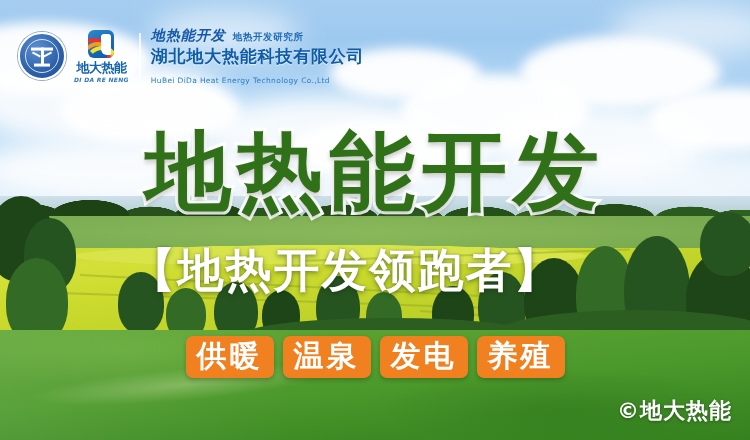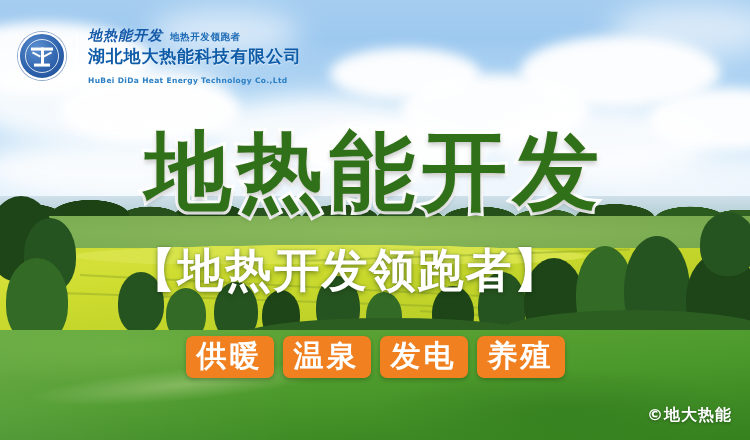--- a/index.html
+++ b/index.html
@@ -181,21 +181,21 @@
     font-size:14px; font-weight:bold; color:#1458a8; font-style:italic;
     letter-spacing:1px;
   }
   .org-inst { font-size:9.5px; color:#1d6bb5; letter-spacing:.6px; font-weight:bold; }
   .org-co {
     font-size:17px; font-weight:bold; color:#0e5ba8; letter-spacing:.8px;
     white-space:nowrap; margin-top:0;
     text-shadow:0 1px 1px rgba(255,255,255,.7);
   }
   .org-en {
-    font-size:7.5px; font-weight:bold; color:#2a7ec4; letter-spacing:.35px;
+    font-size:7.5px; font-weight:normal; color:#2a7ec4; letter-spacing:.35px;
     white-space:nowrap; margin-top:8px;
   }
 
   
   .headline {
     position:absolute; left:0; top:128px; width:750px;
     text-align:center;
     font-size:86px; font-weight:bold; line-height:1;
     letter-spacing:6px;
     color:#2f7019;
@@ -222,21 +222,21 @@
     border-radius:7px;
     padding:3px 11px 5px;
     font-size:30px; font-weight:bold; line-height:1.12;
     color:#ffffff; letter-spacing:3px;
     box-shadow:0 2px 4px rgba(0,0,0,.22);
   }
 
   
   .watermark {
     position:absolute; right:18px; bottom:14px;
-    font-size:16px; font-weight:bold; color:#ffffff;
+    font-size:22px; font-weight:bold; color:#ffffff;
     letter-spacing:1px;
     text-shadow:0 1px 3px rgba(0,0,0,.35);
     white-space:nowrap;
   }
 </style>
 </head>
 <body>
 
 <div id="banner">
 
@@ -298,27 +298,37 @@
     <div class="seal">
       <div class="seal-glyph">
         <i class="h1"></i>
           <i class="v1"></i>
           <i class="h2"></i>
           <i class="d1"></i>
           <i class="d2"></i>
       </div>
     </div>
 
+    <div class="brandmark">
+      <div class="bm-tile">
+        <span class="rb rb1"></span>
+          <span class="rb rb2"></span>
+          <span class="rb rb3"></span>
+        <span class="wf"></span>
+      </div>
+      <div class="bm-cn">地大热能</div>
+      <div class="bm-en">DI DA RE NENG</div>
+    </div>
 
     <div class="vdiv"></div>
 
     <div class="org">
       <div class="org-row1">
         <span class="org-uni">地热能开发</span>
-        <span class="org-inst">地热开发领跑者</span>
+        <span class="org-inst">地热开发研究所</span>
       </div>
       <div class="org-co">湖北地大热能科技有限公司</div>
       <div class="org-en">HuBei DiDa Heat Energy Technology Co.,Ltd</div>
     </div>
 
   </div>
 
   <div class="headline">地热能开发</div>
   <div class="subline">【地热开发领跑者】</div>
 

